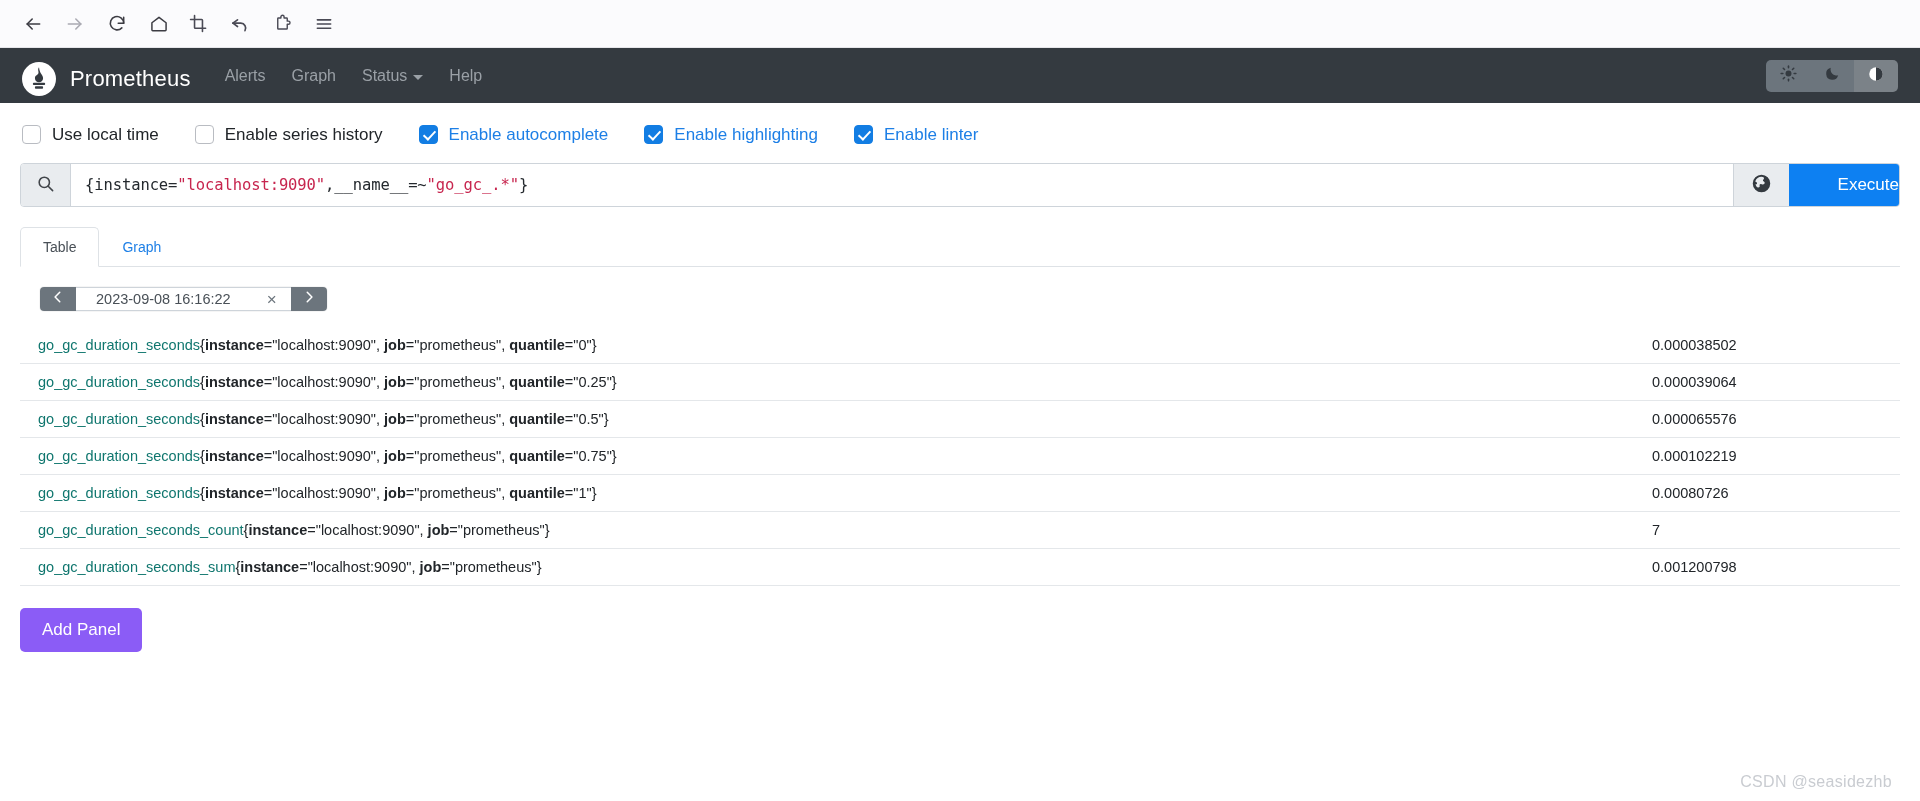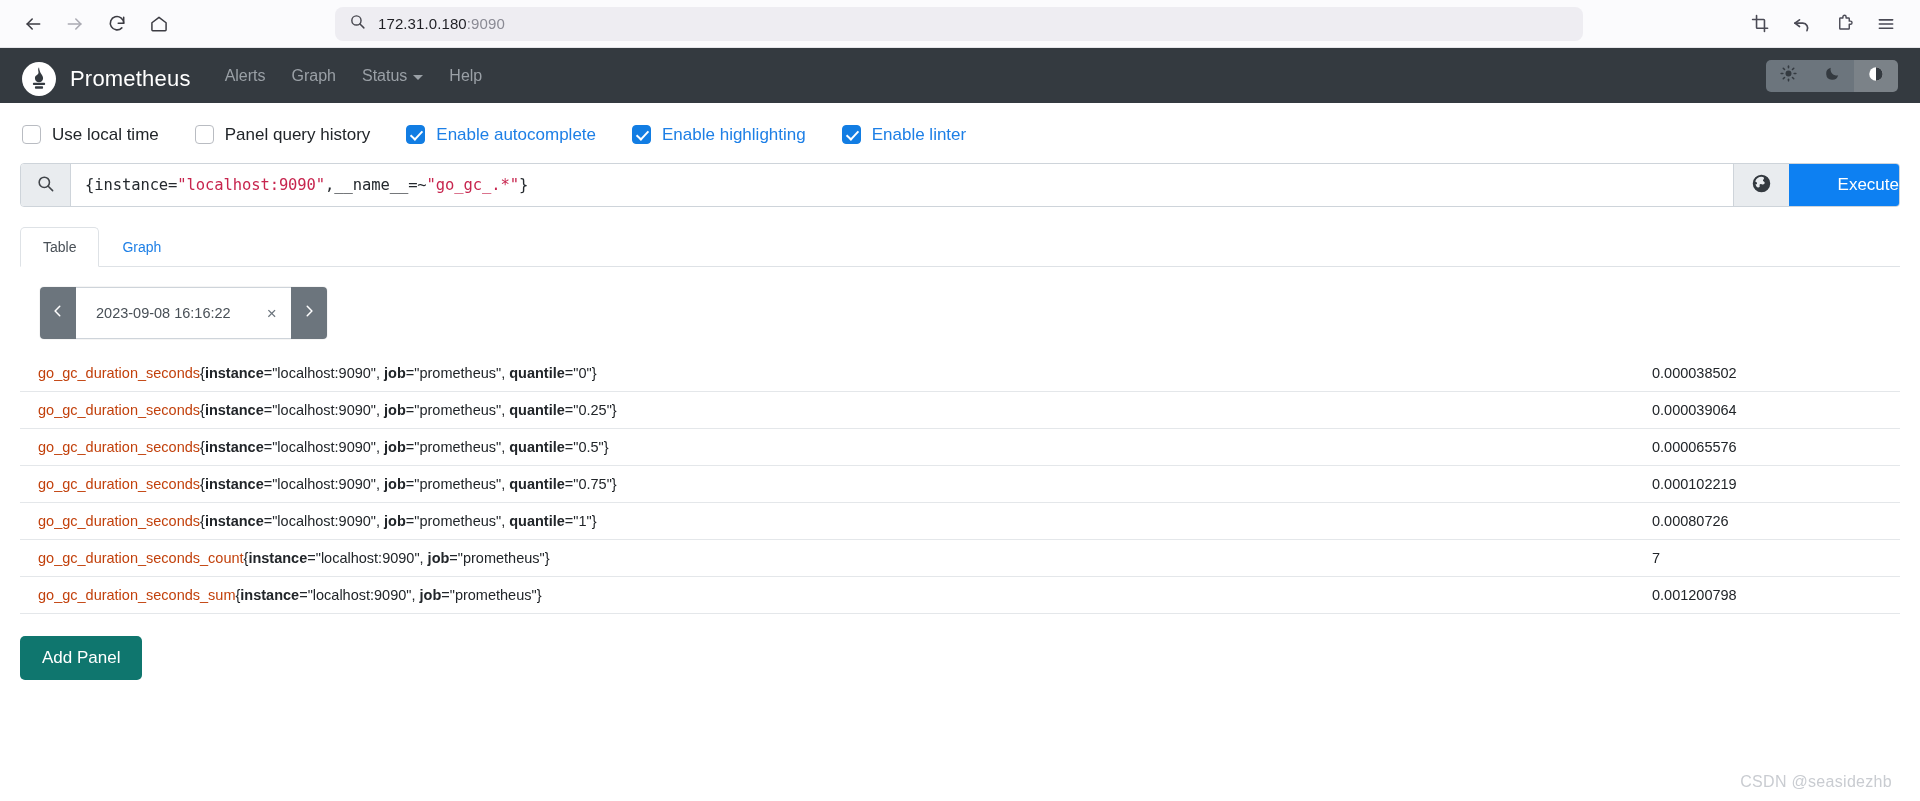--- a/index.html
+++ b/index.html
@@ -224,21 +224,21 @@
     font-size: 12.5px;
     color: #8a9199;
     padding-bottom: 9px;
   }
 
   
   .time-row { padding: 20px 0 0 20px; }
   .timepicker {
     display: inline-flex;
     align-items: stretch;
-    height: 52px;
+    height: 24px;
     border-radius: 4px;
     overflow: hidden;
     box-shadow: 0 0 0 1px rgba(0,0,0,.04);
   }
   .tp-btn {
     width: 36px;
     background: #6c757d;
     display: flex; align-items: center; justify-content: center;
     cursor: pointer;
   }
@@ -274,39 +274,39 @@
     padding: 10px 8px 10px 18px;
     font-size: 14.5px;
     color: #212529;
     vertical-align: middle;
   }
   .rtable td.val {
     text-align: left;
     width: 270px;
     padding-left: 22px;
   }
-  .metric-name { color: #c2410c; text-align: center; }
+  .metric-name { color: #0f766e; text-align: center; }
   .lbl-key { font-weight: bold; }
   .lbl-val { color: #212529; }
   .table-bottom-line { border-bottom: 1px solid #e4e7ea; }
 
   
   .remove-row {
     display: flex;
     justify-content: flex-end;
     padding: 14px 2px 0 0;
   }
   .remove-link {
     color: #1d7fe6;
     font-size: 15.5px;
     cursor: pointer;
   }
   .add-panel-row { padding: 22px 0 0 20px; }
   .add-panel {
-    background: #0f766e;
+    background: #8b5cf6;
     color: #fff;
     border: none;
     border-radius: 5px;
     font-size: 17px;
     font-family: "Liberation Sans", sans-serif;
     padding: 12px 22px;
     cursor: pointer;
   }
 
   .watermark {
@@ -349,31 +349,20 @@
     </div>
     <div class="nav-btn">
       <span>
         <svg width="20" height="20" viewBox="0 0 24 24" fill="none" stroke="#3c3c43" stroke-width="1.8" stroke-linecap="round" stroke-linejoin="round">
           <path d="M3.5 10.5 12 4l8.5 6.5V19a1 1 0 0 1-1 1h-15a1 1 0 0 1-1-1z"></path>
         </svg>
       </span>
     </div>
   </div>
 
-  <div class="urlbar-wrap">
-    <div class="urlbar">
-      <span>
-        <svg width="17" height="17" viewBox="0 0 24 24" fill="none" stroke="#45454d" stroke-width="2" stroke-linecap="round">
-          <circle cx="10.5" cy="10.5" r="6.5"></circle>
-            <line x1="15.5" y1="15.5" x2="21" y2="21"></line>
-        </svg>
-      </span>
-      <span class="url-text"><span>172.31.0.180</span><span class="port">:9090</span></span>
-    </div>
-  </div>
 
   <div class="chrome-right">
     <div class="nav-btn">
       <span>
         <svg width="19" height="19" viewBox="0 0 24 24" fill="none" stroke="#4a4a55" stroke-width="2" stroke-linecap="round" stroke-linejoin="round">
           <path d="M7 2v15a1 1 0 0 0 1 1h13"></path>
             <path d="M2 7h14a1 1 0 0 1 1 1v14"></path>
         </svg>
       </span>
     </div>
@@ -468,21 +457,21 @@
   </div>
 </div>
 
 <div class="opts-row">
   <label class="opt">
     <span class="cbox"></span>
     <span class="opt-label">Use local time</span>
   </label>
   <label class="opt">
     <span class="cbox"></span>
-    <span class="opt-label">Panel query history</span>
+    <span class="opt-label">Enable series history</span>
   </label>
   <label class="opt on">
     <span class="cbox checked"></span>
     <span class="opt-label">Enable autocomplete</span>
   </label>
   <label class="opt on">
     <span class="cbox checked"></span>
     <span class="opt-label">Enable highlighting</span>
   </label>
   <label class="opt on">

